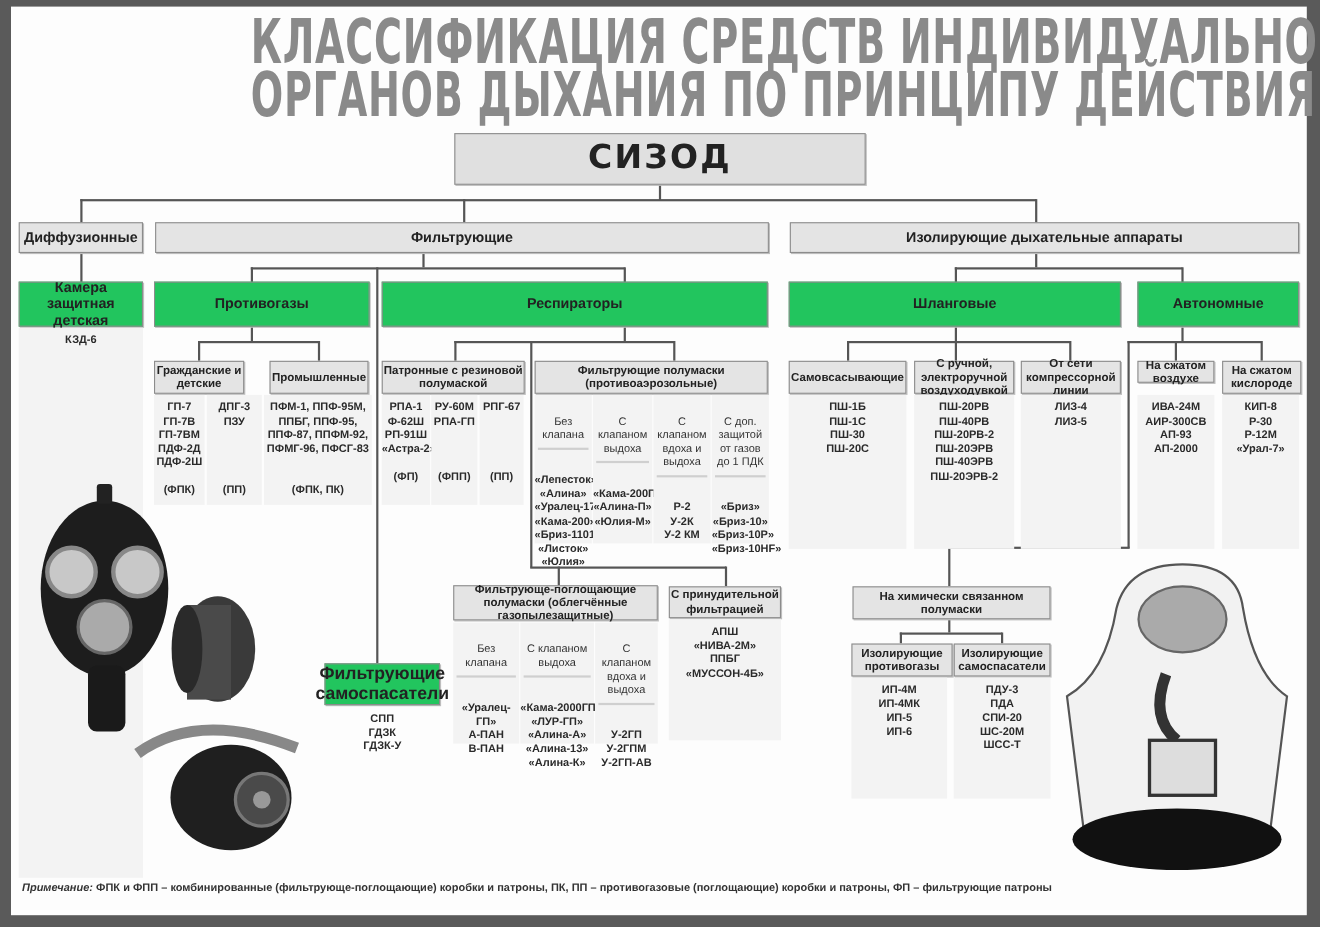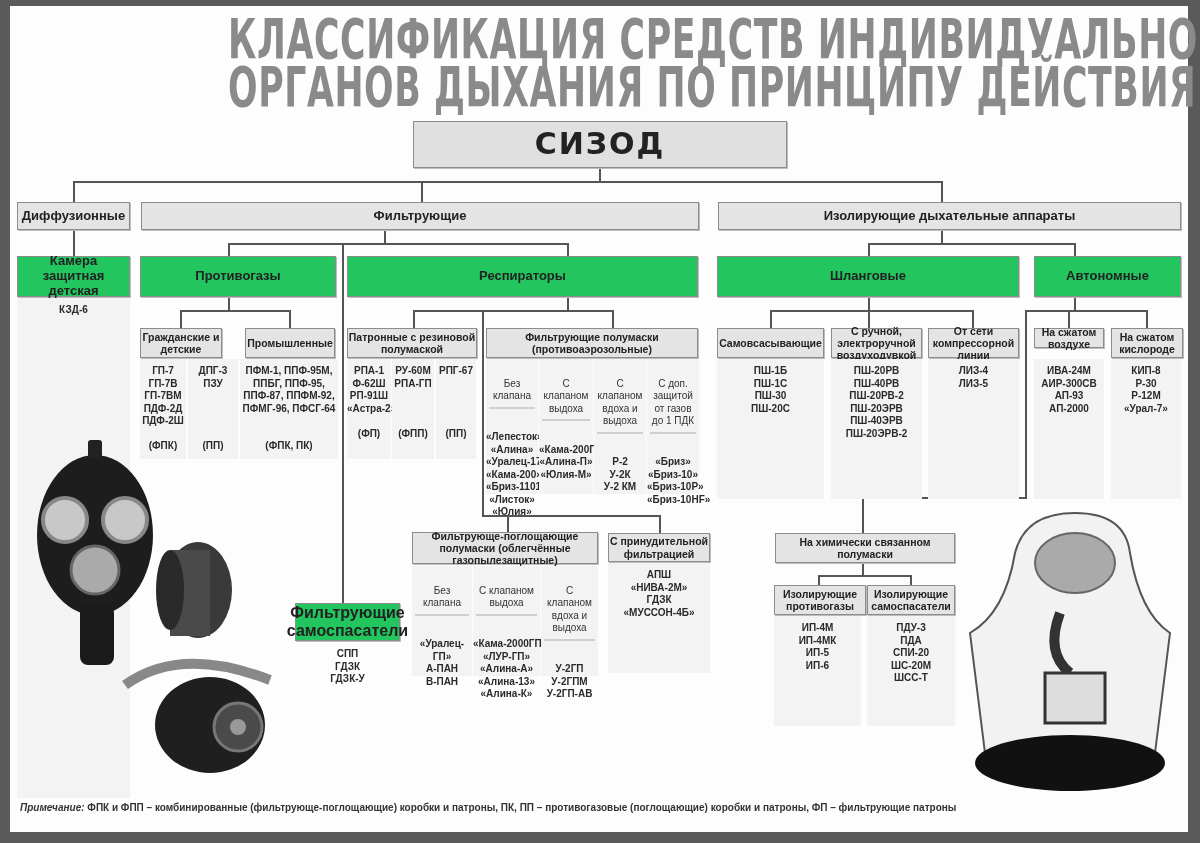--- a/index.html
+++ b/index.html
@@ -125,21 +125,21 @@
 <div class="col" style="left:188px;top:359px;width:50px;height:100px">ДПГ-3
 ПЗУ
 
 
 
 
 (ПП)</div>
 <div class="col" style="left:240px;top:359px;width:98px;height:100px">ПФМ-1, ППФ-95М,
 ППБГ, ППФ-95,
 ППФ-87, ППФМ-92,
-ПФМГ-96, ПФСГ-64
+ПФМГ-96, ПФСГ-83
 
 
 (ФПК, ПК)</div>
 
 <div class="box light" style="left:347px;top:256px;width:351px;height:41px">Респираторы</div>
 <div class="box small" style="left:347px;top:328px;width:130px;height:30px">Патронные с резиновой полумаской</div>
 <div class="col" style="left:347px;top:359px;width:44px;height:100px">РПА-1
 Ф-62Ш
 РП-91Ш
 «Астра-2»
@@ -207,21 +207,21 @@
 <div class="col" style="left:541px;top:566px;width:57px;height:110px">
   <span class="sub">С клапаном вдоха и выдоха</span>
   <span>У-2ГП
 У-2ГПМ
 У-2ГП-АВ</span>
 </div>
 
 <div class="box small" style="left:608px;top:533px;width:102px;height:29px">С принудительной фильтрацией</div>
 <div class="col" style="left:608px;top:563px;width:102px;height:110px">АПШ
 «НИВА-2М»
-ГДЗК
+ППБГ
 «МУССОН-4Б»</div>
 
 <div class="box light" style="left:295px;top:603px;width:105px;height:38px;font-size:16px">Фильтрующие самоспасатели</div>
 <div class="col" style="left:295px;top:642px;width:105px;height:50px;background:transparent">СПП
 ГДЗК
 ГДЗК-У</div>
 
 <div class="box light" style="left:717px;top:256px;width:302px;height:41px">Шланговые</div>
 <div class="box small" style="left:717px;top:328px;width:107px;height:30px">Самовсасывающие</div>
 <div class="col" style="left:717px;top:359px;width:107px;height:140px">ПШ-1Б

